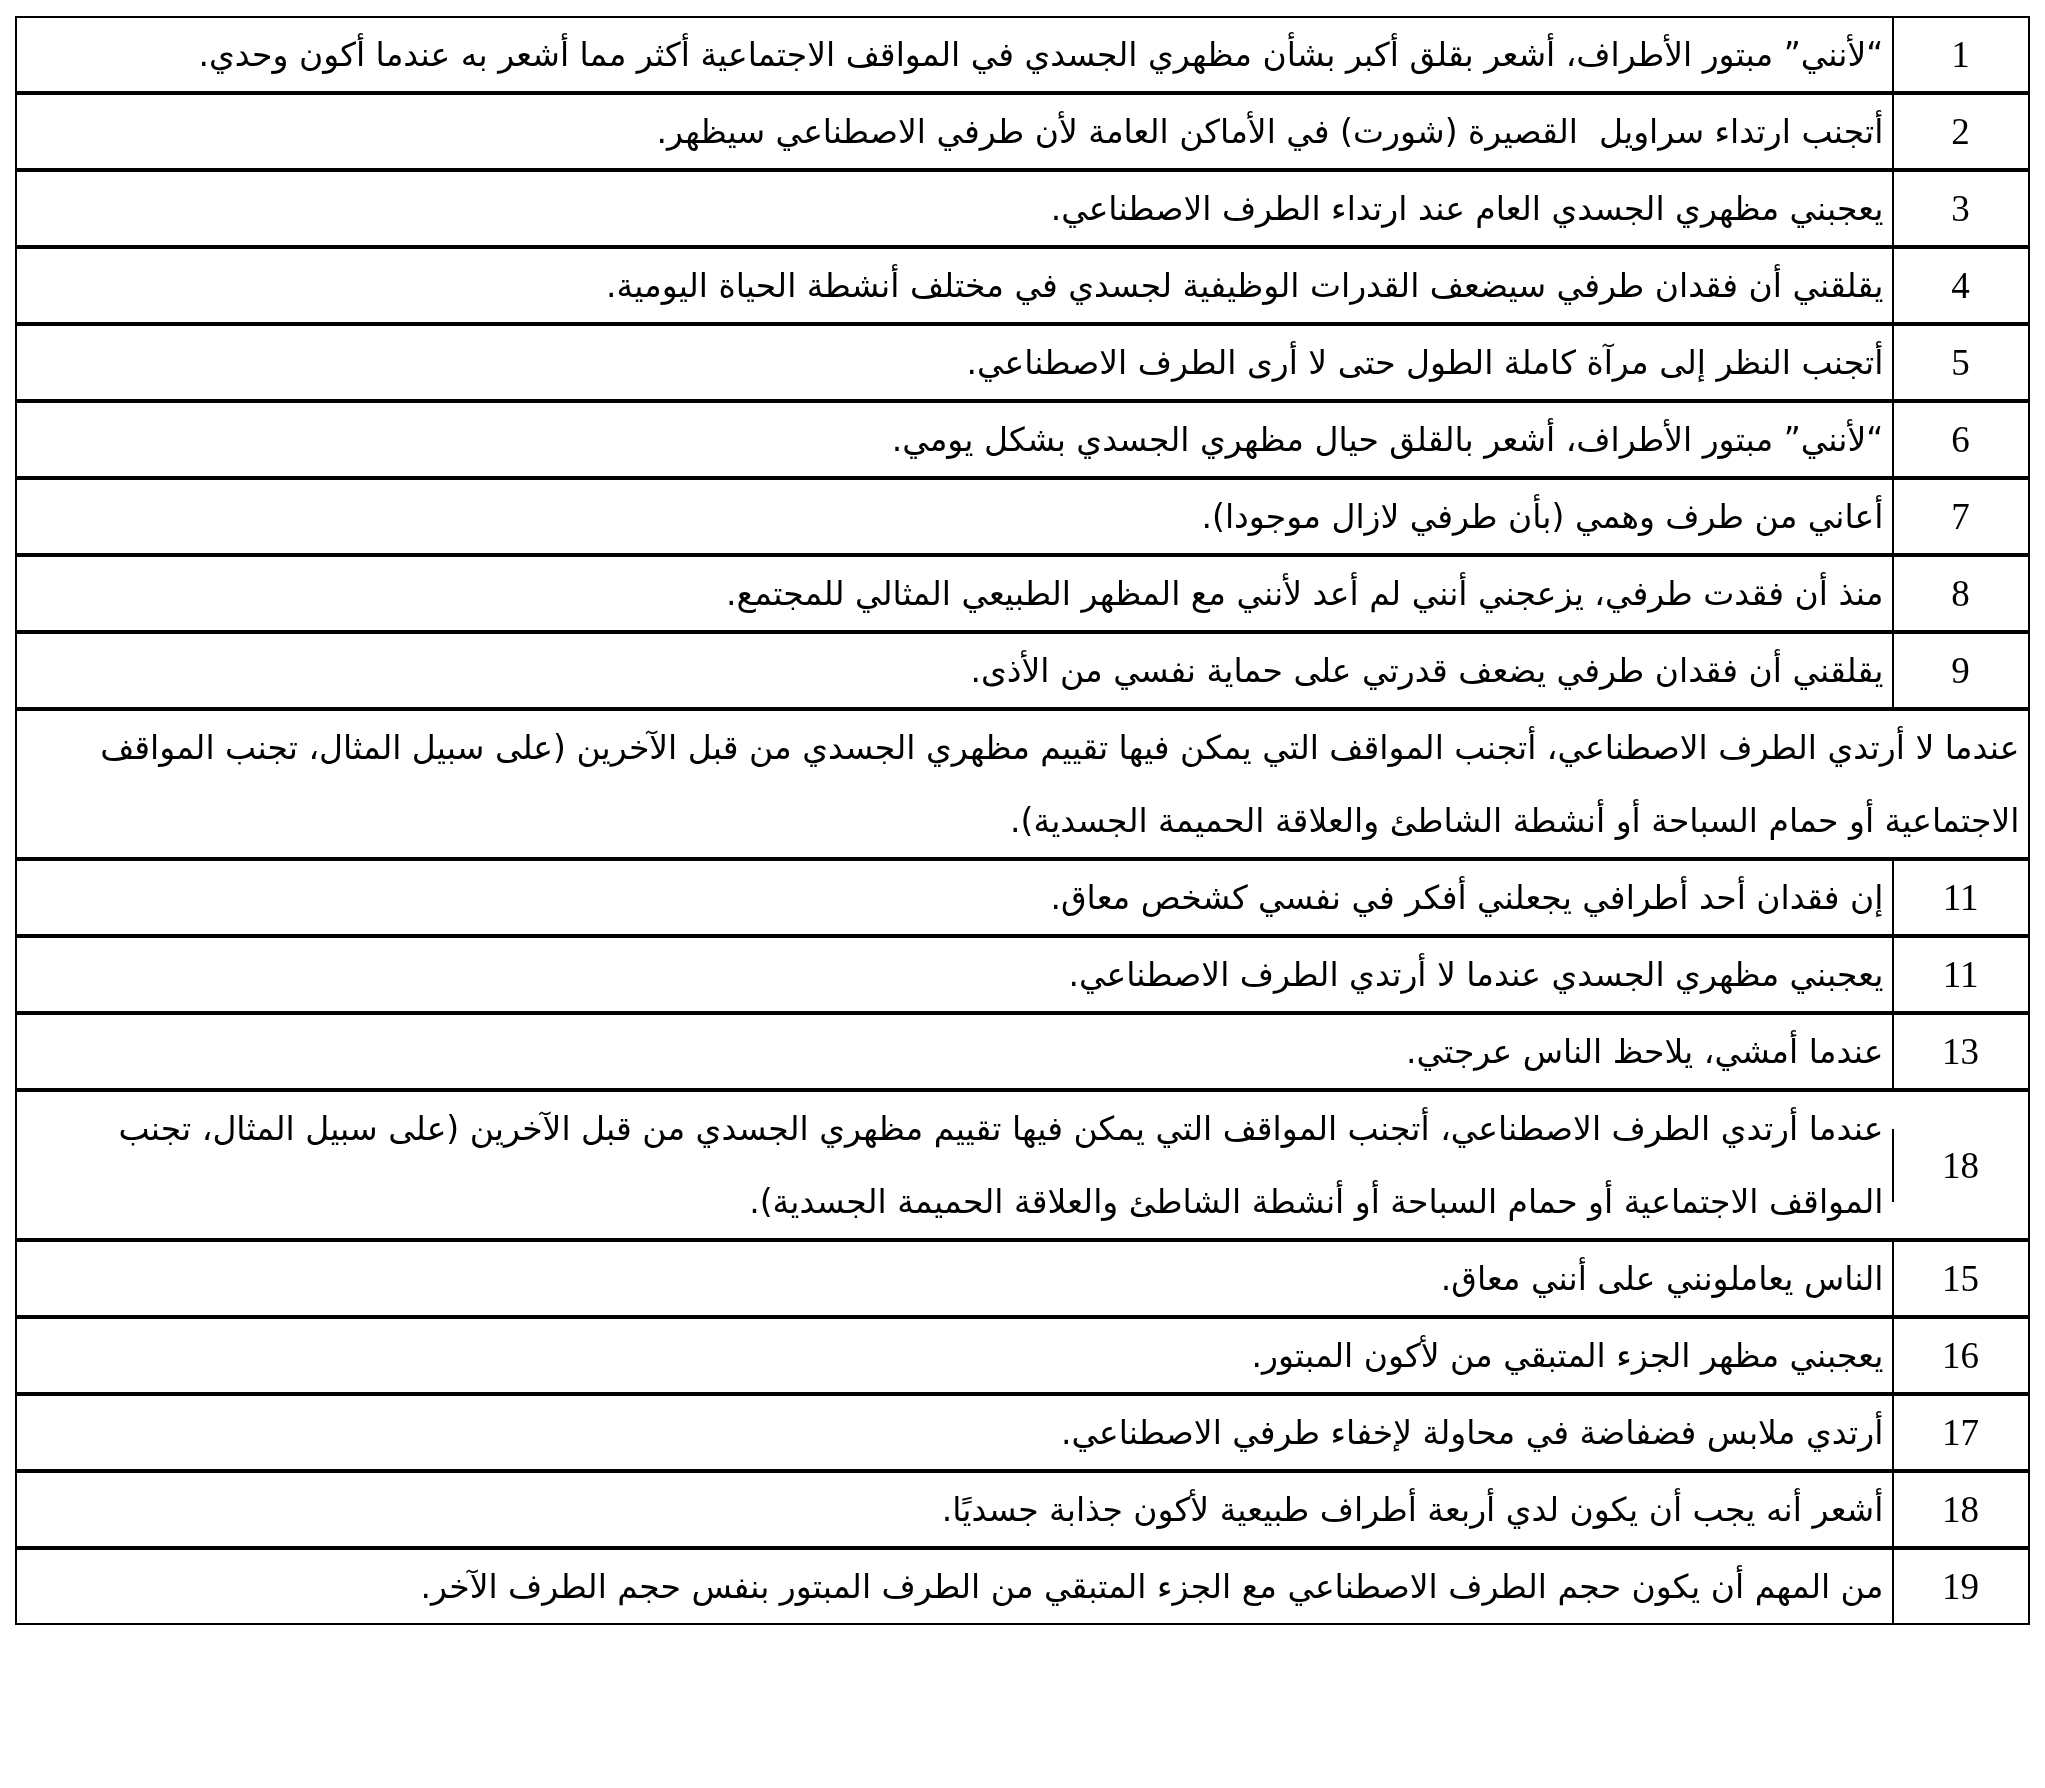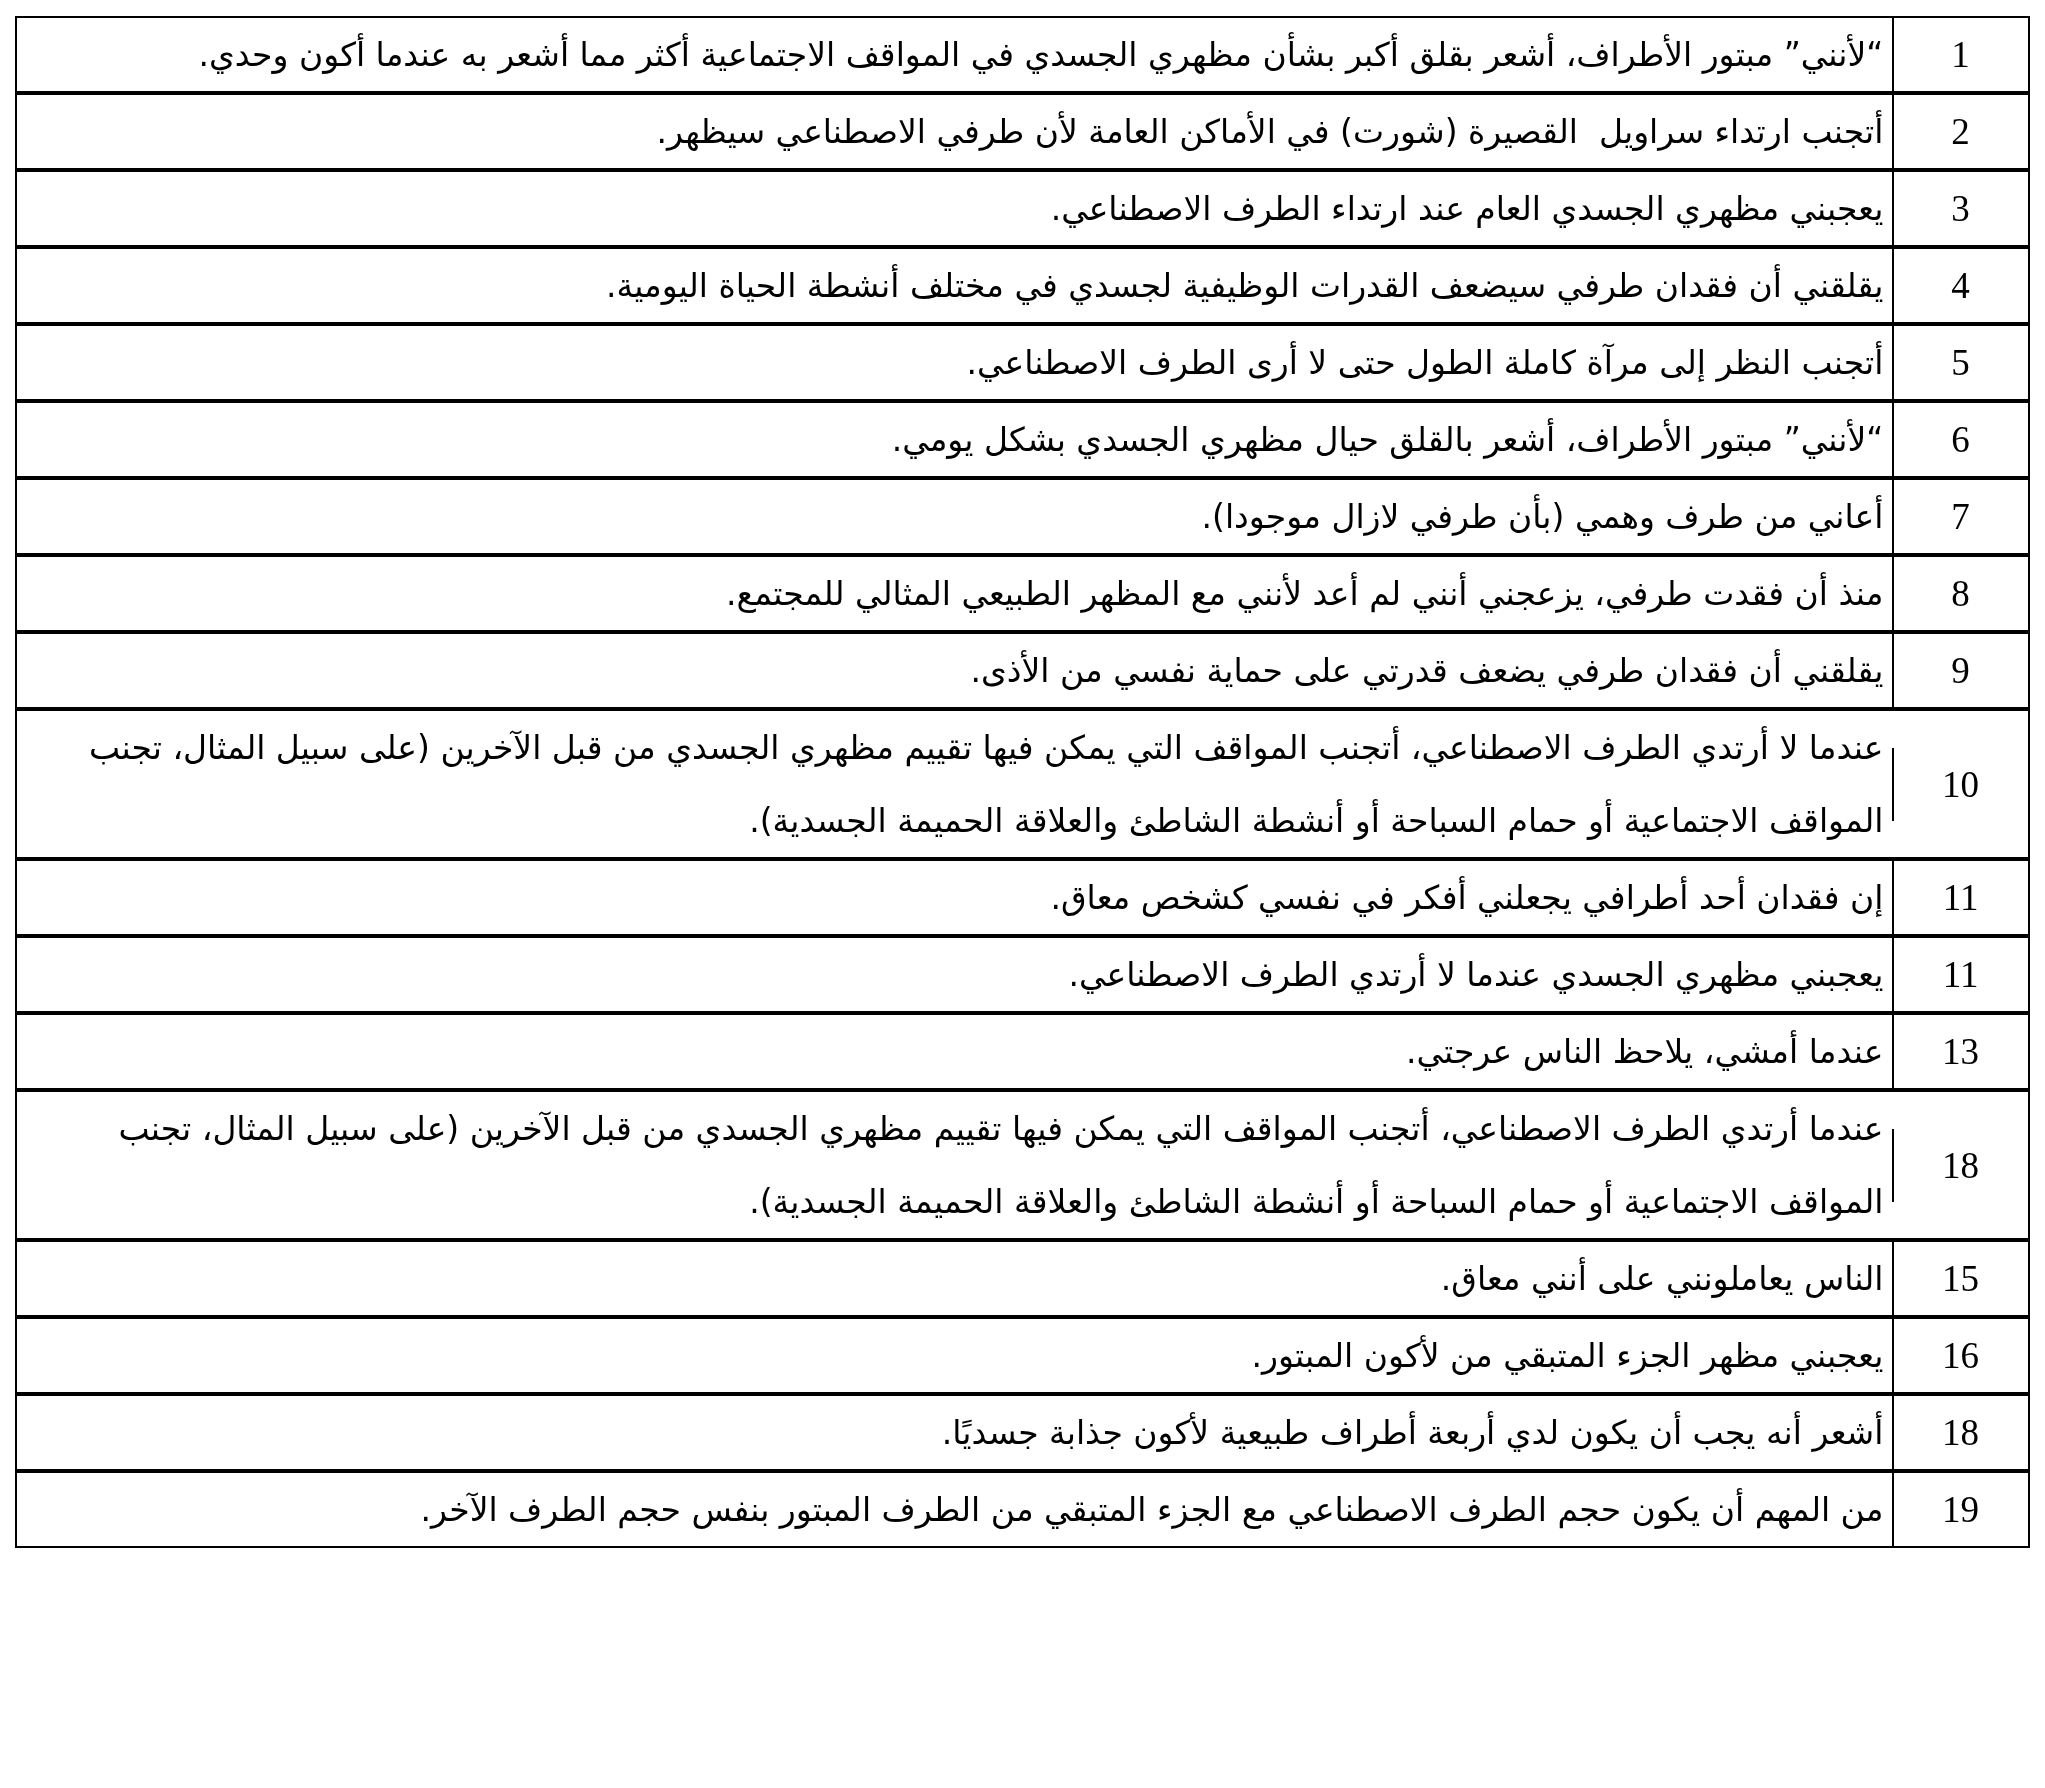--- a/index.html
+++ b/index.html
@@ -100,21 +100,20 @@
     <div class="cell-num">8</div>
   </div>
 
   <div class="qrow">
     <div class="cell-text">يقلقني أن فقدان طرفي يضعف قدرتي على حماية نفسي من الأذى.</div>
     <div class="cell-num">9</div>
   </div>
 
   <div class="qrow">
     <div class="cell-text">عندما لا أرتدي الطرف الاصطناعي، أتجنب المواقف التي يمكن فيها تقييم مظهري الجسدي من قبل الآخرين (على سبيل المثال، تجنب المواقف الاجتماعية أو حمام السباحة أو أنشطة الشاطئ والعلاقة الحميمة الجسدية).</div>
-    <div class="cell-num">10</div>
   </div>
 
   <div class="qrow">
     <div class="cell-text">إن فقدان أحد أطرافي يجعلني أفكر في نفسي كشخص معاق.</div>
     <div class="cell-num">11</div>
   </div>
 
   <div class="qrow">
     <div class="cell-text">يعجبني مظهري الجسدي عندما لا أرتدي الطرف الاصطناعي.</div>
     <div class="cell-num">11</div>
@@ -133,20 +132,24 @@
   <div class="qrow">
     <div class="cell-text">الناس يعاملونني على أنني معاق.</div>
     <div class="cell-num">15</div>
   </div>
 
   <div class="qrow">
     <div class="cell-text">يعجبني مظهر الجزء المتبقي من لأكون المبتور.</div>
     <div class="cell-num">16</div>
   </div>
 
+  <div class="qrow">
+    <div class="cell-text">أرتدي ملابس فضفاضة في محاولة لإخفاء طرفي الاصطناعي.</div>
+    <div class="cell-num">17</div>
+  </div>
 
   <div class="qrow">
     <div class="cell-text">أشعر أنه يجب أن يكون لدي أربعة أطراف طبيعية لأكون جذابة جسديًا.</div>
     <div class="cell-num">18</div>
   </div>
 
   <div class="qrow">
     <div class="cell-text">من المهم أن يكون حجم الطرف الاصطناعي مع الجزء المتبقي من الطرف المبتور بنفس حجم الطرف الآخر.</div>
     <div class="cell-num">19</div>
   </div>

